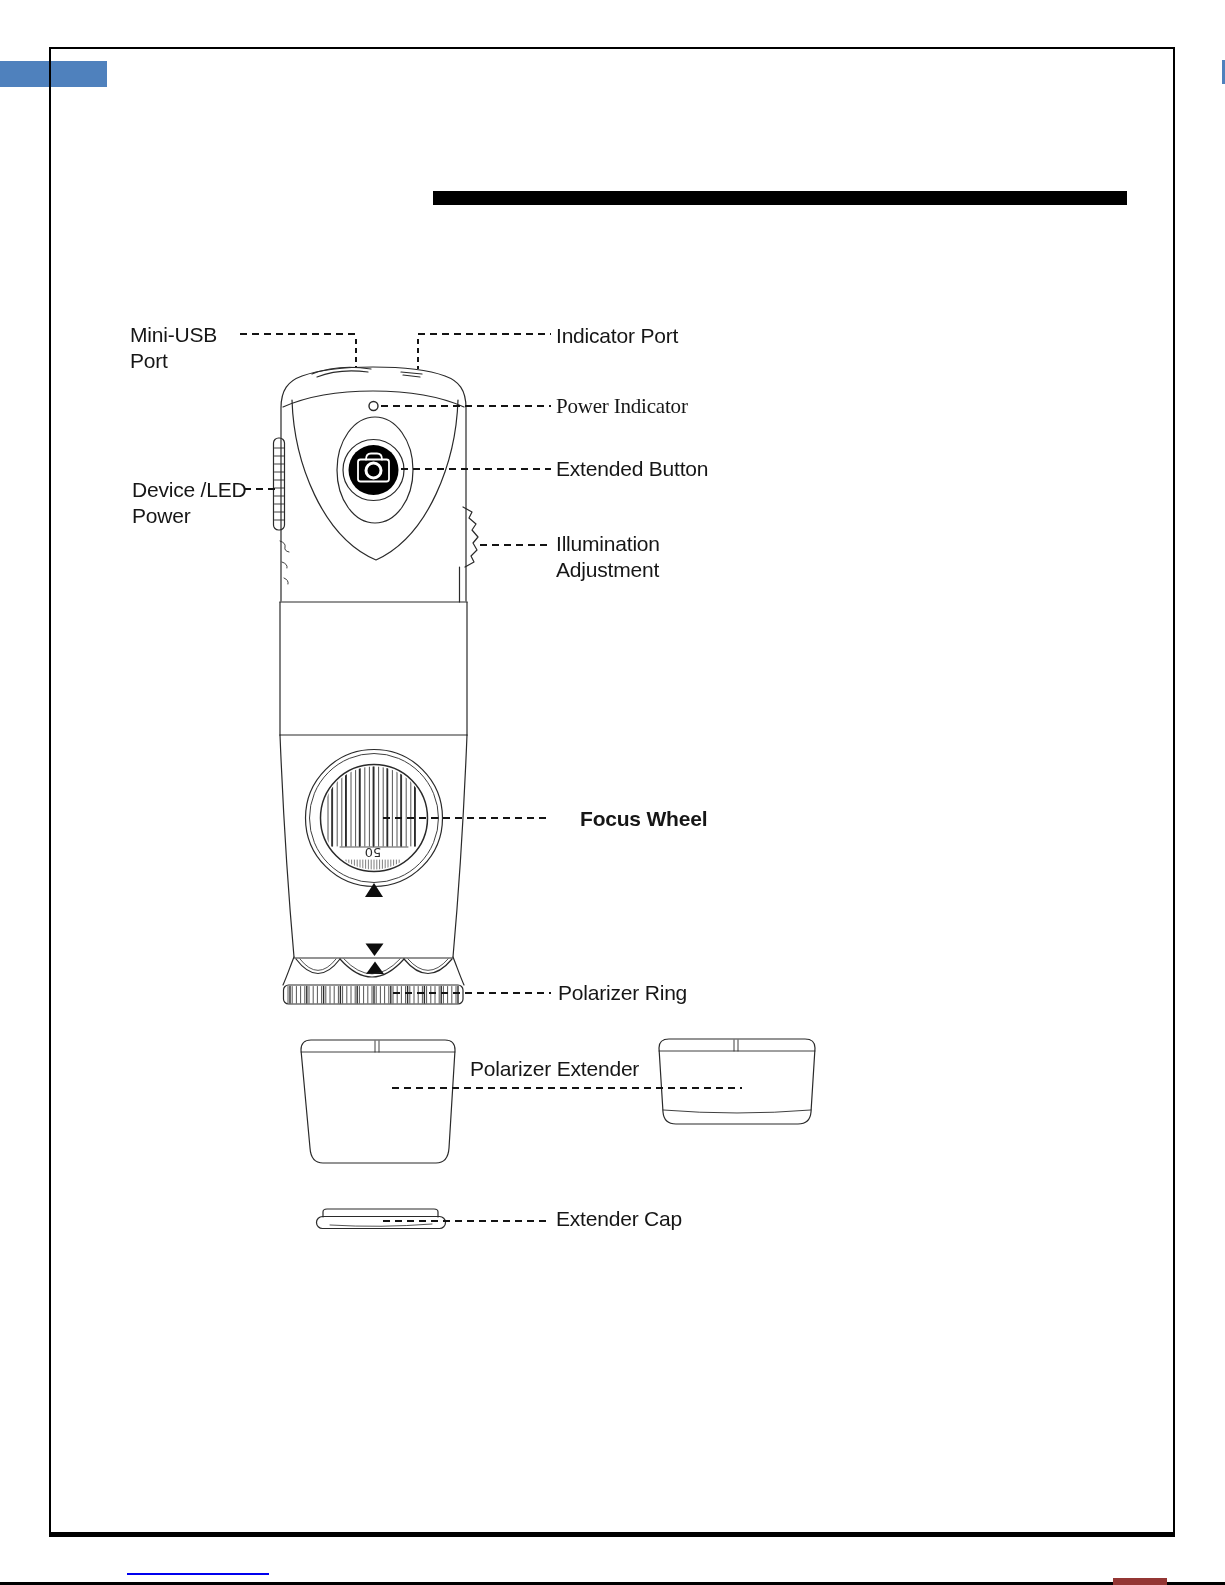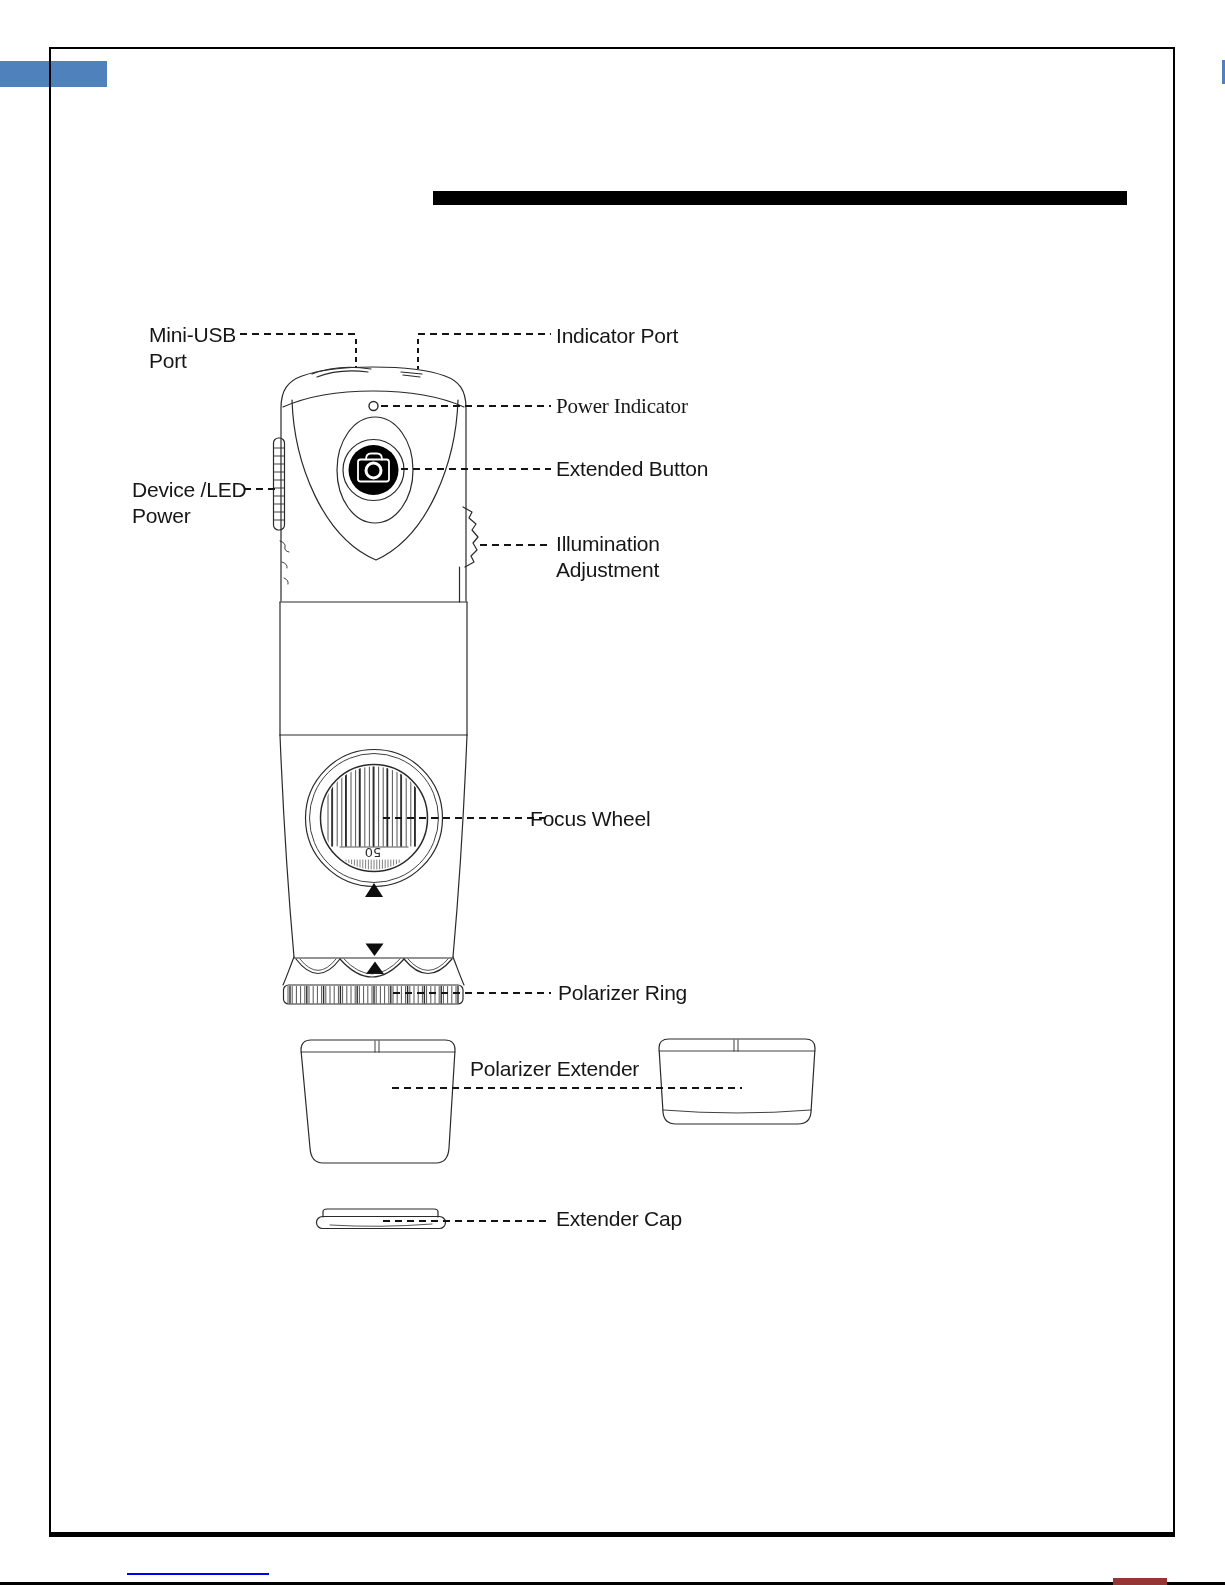--- a/index.html
+++ b/index.html
@@ -267,36 +267,36 @@
       <path d="M401,469 L551,469"></path>
       <path d="M244,489 L276,489"></path>
       <path d="M480,545 L551,545"></path>
       <path d="M383,818 L551,818"></path>
       <path d="M393,993 L551,993"></path>
       <path d="M392,1088 L742,1088"></path>
       <path d="M383,1221 L547,1221"></path>
     </g>
   </svg>
 
-  <div class="lbl" style="left:130px;top:322px;margin-left:19px;">
+  <div class="lbl" style="left:130px;top:322px;">
     <span>Mini-USB</span>
     <span>Port</span>
   </div>
   <div class="lbl" style="left:556px;top:323px;">Indicator Port</div>
   <div class="lbl" style="left:556px;top:393px;font-family:Liberation Serif, serif;">Power Indicator</div>
   <div class="lbl" style="left:556px;top:456px;">Extended Button</div>
   <div class="lbl" style="left:132px;top:477px;">
     <span>Device /LED</span>
     <span>Power</span>
   </div>
   <div class="lbl" style="left:556px;top:531px;">
     <span>Illumination</span>
     <span>Adjustment</span>
   </div>
-  <div class="lbl" style="left:530px;top:806px;">Focus Wheel</div>
+  <div class="lbl" style="left:580px;top:806px;font-weight:bold;">Focus Wheel</div>
   <div class="lbl" style="left:558px;top:980px;">Polarizer Ring</div>
   <div class="lbl" style="left:470px;top:1056px;">Polarizer Extender</div>
   <div class="lbl" style="left:556px;top:1206px;text-align:right;">Extender Cap</div>
 
   <div id="footer-link" class="abs"></div>
   <div id="bottom-rule" class="abs"></div>
   <div id="footer-red" class="abs"></div>
 </div>
 
 </body></html>

